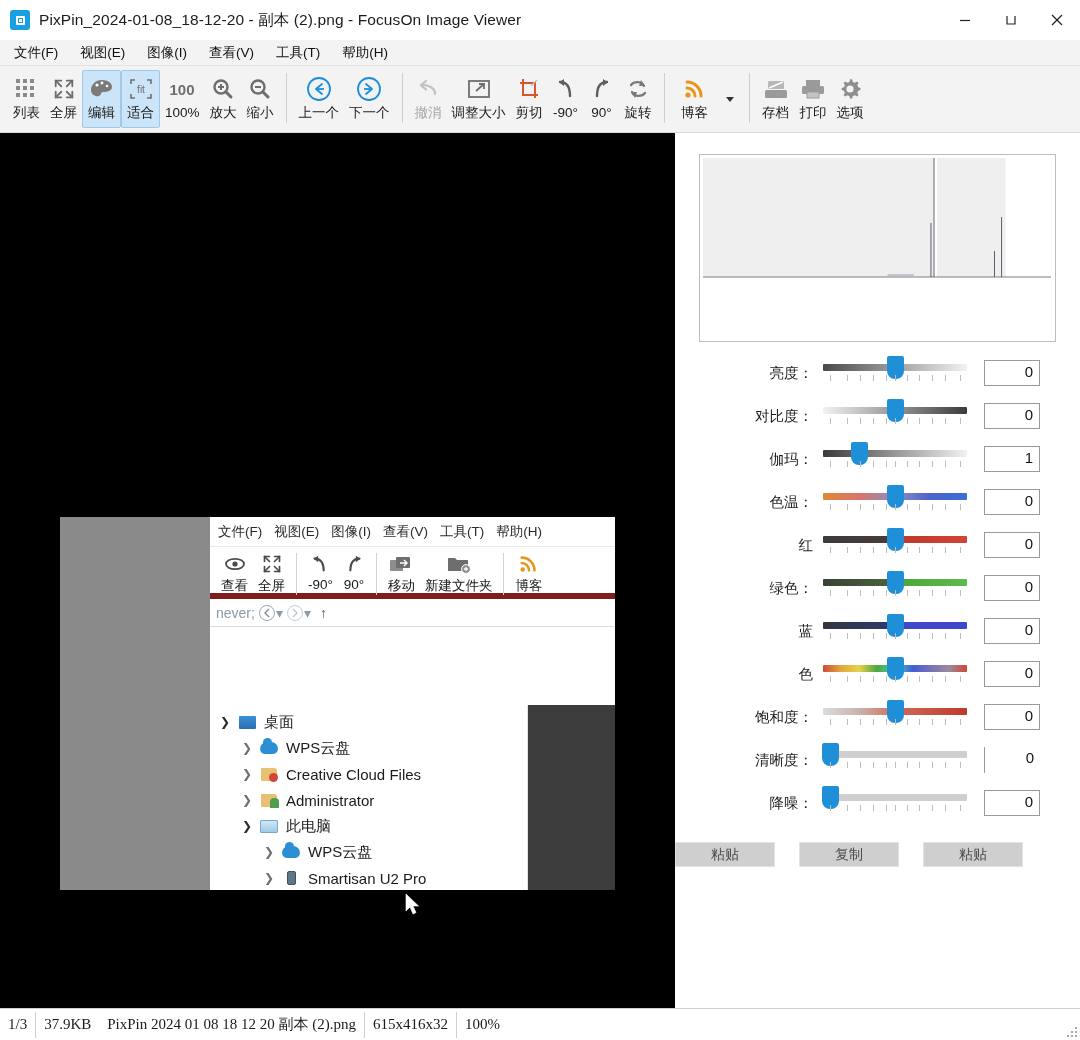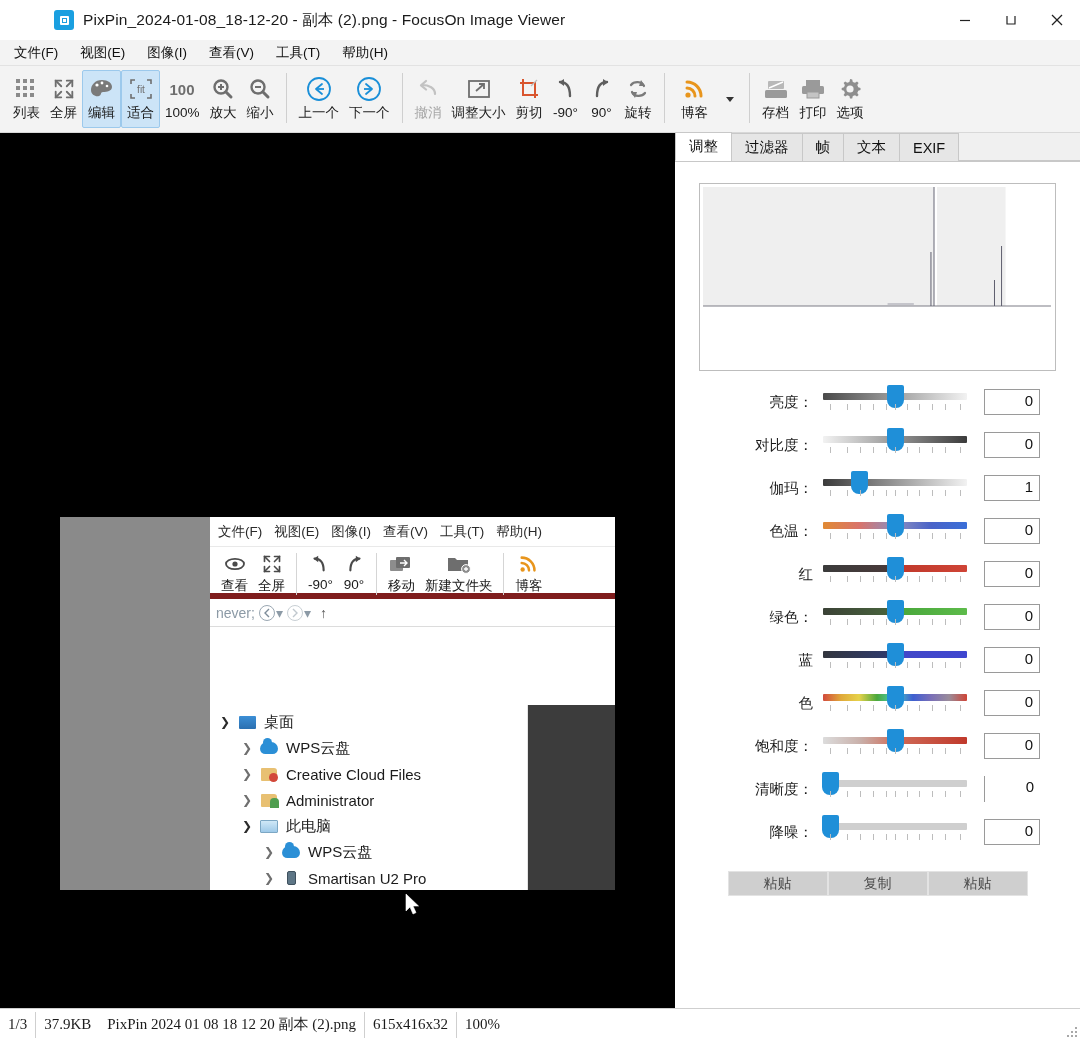--- a/index.html
+++ b/index.html
@@ -6,21 +6,21 @@
   html, body { margin:0; padding:0; }
   body {
     width:1080px; height:1040px;
     font-family:"Liberation Sans","DejaVu Sans",sans-serif;
     background:#ffffff; overflow:hidden;
     -webkit-font-smoothing:antialiased;
   }
   #app { position:relative; width:1080px; height:1040px; background:#fff; display:flex; flex-direction:column; }
 
   
-  .titlebar { height:40px; background:#ffffff; display:flex; align-items:center; flex:0 0 40px;margin-left:44px; }
+  .titlebar { height:40px; background:#ffffff; display:flex; align-items:center; flex:0 0 40px; }
   .tb-icon { width:20px; height:20px; margin-left:10px; margin-right:9px; background:#1a9fe0; border-radius:3px;
              display:flex; align-items:center; justify-content:center; }
   .tb-icon i { display:block; width:9px; height:9px; border:2px solid #fff; background:#1a9fe0; border-radius:1px; }
   .tb-icon i::after { content:""; display:block; width:3px; height:3px; background:#fff; margin:1px 0 0 1px; }
   .tb-title { font-size:15.5px; color:#1b1b1b; white-space:nowrap; letter-spacing:0.1px; }
   .tb-spacer { flex:1; }
   .winbtn { width:46px; height:40px; display:flex; align-items:center; justify-content:center; color:#222; }
   .winbtn svg { display:block; }
 
   
@@ -100,21 +100,21 @@
   .slabel { width:148px; text-align:right; font-size:14.5px; color:#1b1b1b; padding-right:10px; padding-top:8px; white-space:nowrap; }
   .strack { position:relative; width:144px; margin-top:8px; }
   .sbar { height:7px; border-radius:1px; }
   .sticks { position:relative; height:10px; margin-top:4px; }
   .sticks span { position:absolute; top:0; width:1px; height:6px; background:#bdbdbd; }
   .sthumb { position:absolute; top:-8px; width:17px; height:23px; margin-left:-8px; background:#1f8fd8; border-radius:2px 2px 8px 8px; }
   .sval { width:56px; height:26px; border:1px solid #9a9a9a; background:#fff; font-size:15px; color:#111;
           text-align:right; padding:2px 6px 0 0; margin-left:17px; margin-top:4px; }
   .sval.noborder { border:none; border-left:1px solid #9a9a9a; }
 
-  .btnrow { display:flex; justify-content:center; padding-top:13px; }
+  .btnrow { display:flex; justify-content:flex-start; gap:24px; padding-top:13px; }
   .pbtn { width:100px; height:25px; background:#cfcfcf; border:1px solid #e3e3e3; font-size:14px; color:#4a4a4a;
           display:flex; align-items:center; justify-content:center; }
 
   
   .status { height:32px; flex:0 0 32px; background:#fff; border-top:1px solid #cfcfcf; display:flex; align-items:center; }
   .scell { font-size:15px; color:#1b1b1b; padding:0 8px; white-space:nowrap; height:32px; display:flex; align-items:center;font-family:Liberation Serif, serif; }
   .sdiv { width:1px; height:26px; background:#cfcfcf; }
   .grip { position:absolute; right:3px; bottom:3px; width:10px; height:10px; }
   .grip i { position:absolute; width:2px; height:2px; background:#a8a8a8; }
 </style>
@@ -579,28 +579,20 @@
 
       <div class="cursor">
         <svg width="16" height="24" viewBox="0 0 16 24">
             <path d="M1 1 L1 18 L5 14 L8 21 L11 19.6 L8 13 L13.5 13 Z" fill="#fff" stroke="#fff" stroke-width="0.6"></path>
           </svg>
       </div>
     </div>
 
     <div class="rightpane">
 
-      <div class="tabs">
-        <div class="tab active">调整</div>
-        <div class="tab">过滤器</div>
-        <div class="tab">帧</div>
-        <div class="tab">文本</div>
-        <div class="tab">EXIF</div>
-        <div class="tabs-fill"></div>
-      </div>
 
       <div class="histo-wrap">
         <div class="histo">
           <svg width="100%" height="100%" viewBox="0 0 352 186" preserveAspectRatio="none">
             <rect x="3" y="3" width="228" height="119" fill="#efefef"></rect>
             <rect x="235" y="3" width="68" height="119" fill="#efefef"></rect>
             <line x1="3" y1="122" x2="348" y2="122" stroke="#7c7c86" stroke-width="1"></line>
             <line x1="232" y1="3" x2="232" y2="122" stroke="#5f5f6e" stroke-width="1"></line>
             <line x1="229" y1="68" x2="229" y2="122" stroke="#5f5f6e" stroke-width="1"></line>
             <line x1="299" y1="62" x2="299" y2="122" stroke="#5f5f6e" stroke-width="1"></line>

